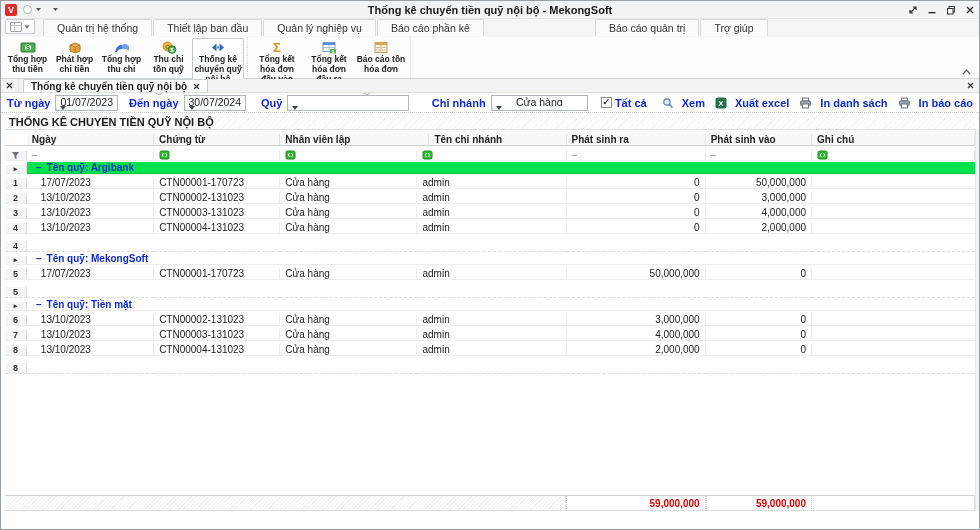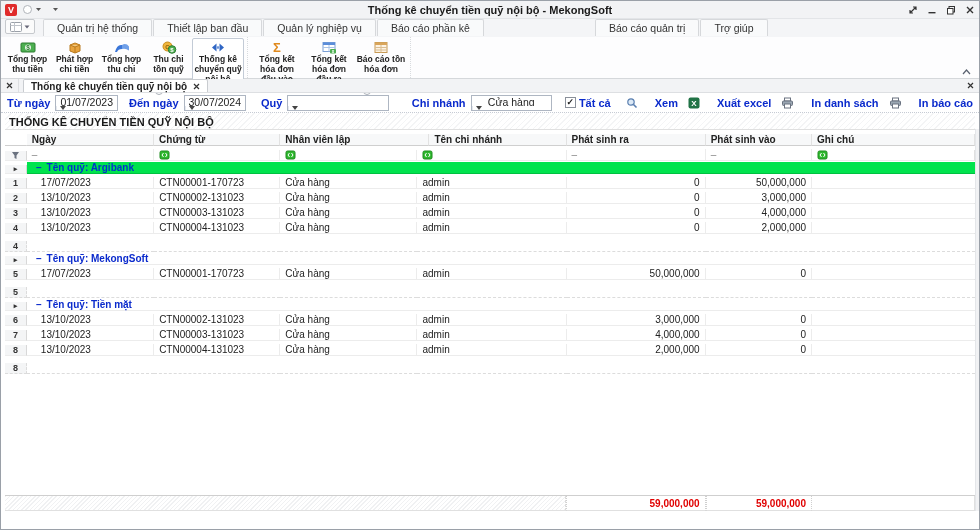--- a/index.html
+++ b/index.html
@@ -53,21 +53,21 @@
                border-bottom:1px dotted #c6cbd4; font-size:11px; }
   .flabel { color:#0a2acc; font-weight:bold; white-space:nowrap; }
   .combo { height:16px; border:1px solid #aeb6c2; background:#fff; display:flex; align-items:center;flex-direction:column; }
   .combo .val { padding:0 4px; font-size:10.5px; color:#222; flex:1; white-space:nowrap; overflow:hidden; }
   .combo .dd { width:13px; align-self:stretch; display:flex; align-items:center; justify-content:center; border-left:1px solid #e4e8ee; }
   .tri { width:0; height:0; border-left:3.5px solid transparent; border-right:3.5px solid transparent; border-top:4px solid #444; }
   .w-date { width:95px; } .w-quy { width:200px; } .w-cn { width:160px; }
   .chk { display:flex; align-items:center; gap:3px; margin-left:8px; }
   .chkbox { width:11px; height:11px; border:1px solid #8a909a; background:#fff; display:flex; align-items:center; justify-content:center;
             font-size:9px; font-weight:bold; color:#222; line-height:1; }
-  .actbtn { display:flex; align-items:center; gap:17px; color:#0a2acc; font-weight:bold; font-size:11px; margin-left:10px; white-space:nowrap; }
+  .actbtn { display:flex; align-items:center; gap:8px; color:#0a2acc; font-weight:bold; font-size:11px; margin-left:10px; white-space:nowrap; }
   .actbtn .icn svg { display:block; }
 
   
   .content { height:398px; background:#fff; display:flex; flex-direction:column; padding:0 4px; position:relative; }
   .hatch { background-image:repeating-linear-gradient(135deg, rgba(110,120,135,.08) 0 1px, transparent 1px 4px); }
   .hatch2 { background-image:repeating-linear-gradient(135deg, rgba(110,120,135,.10) 0 1px, transparent 1px 3px); }
   .grid-title { height:16px; display:flex; align-items:flex-end; padding:0 4px 1px 4px; font-size:11px; font-weight:bold; color:#1a1a1a; }
 
   .grow { display:flex; align-items:flex-end; }
   .cell { border-right:1px solid #ececec; border-bottom:1px solid #ececec; display:flex; align-items:center;

